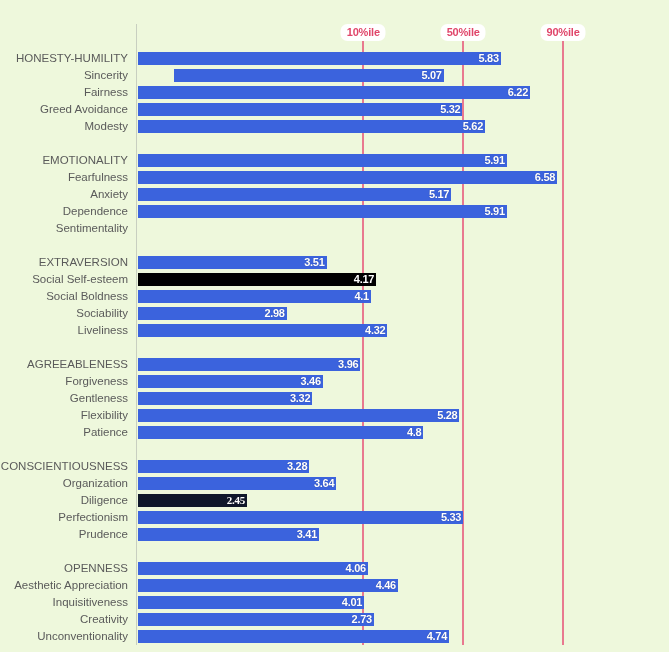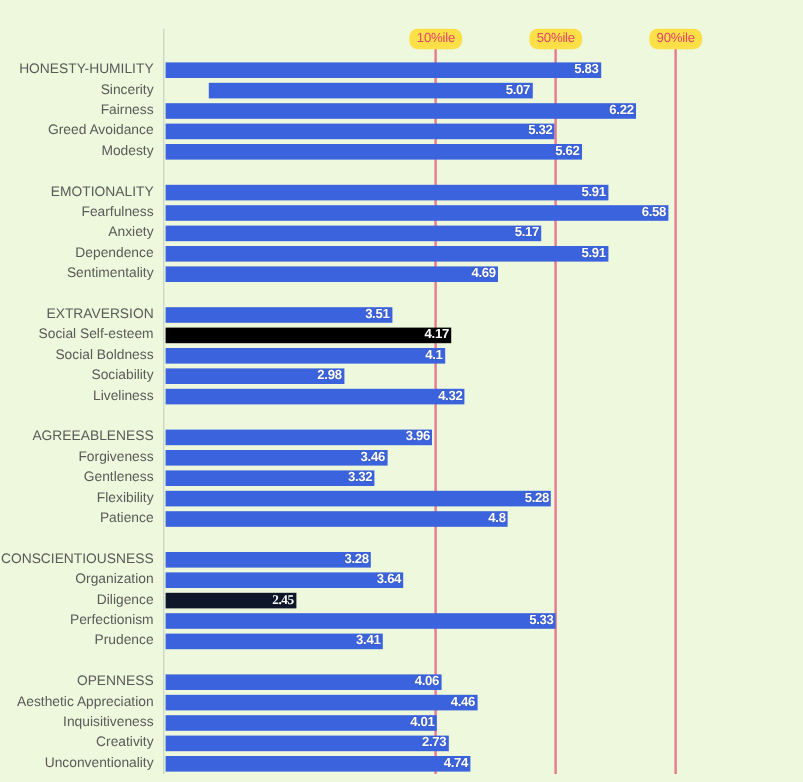--- a/index.html
+++ b/index.html
@@ -37,24 +37,24 @@
     width: 2px;
     height: 607px;
     background: #e8798f;
   }
 
   
   .pct-label {
     position: absolute;
     top: 24px;
     transform: translateX(-50%);
-    background: #fde047;
+    background: #ffffff;
     color: #e0466a;
     font-size: 11px;
-    font-weight: normal;
+    font-weight: bold;
     line-height: 14px;
     padding: 1px 6px 2px 6px;
     border-radius: 7px;
     white-space: nowrap;
     letter-spacing: -0.2px;
   }
 
   
   .rows {
     position: absolute;
@@ -192,25 +192,20 @@
       <div class="row">
         <div class="row-label" style="color: rgb(90, 90, 90);">Dependence</div>
         <div class="bar-wrap" style="width: 368.741px;">
           <div class="bar" style="background: rgb(59, 99, 221);">
             <span class="bar-value" style="color: rgb(255, 255, 255);">5.91</span>
           </div>
         </div>
       </div>
       <div class="row">
         <div class="row-label" style="color: rgb(90, 90, 90);">Sentimentality</div>
-        <div class="bar-wrap" style="width: 277.119px;">
-          <div class="bar" style="background: rgb(59, 99, 221);">
-            <span class="bar-value" style="color: rgb(255, 255, 255);">4.69</span>
-          </div>
-        </div>
       </div>
       <div class="row spacer"></div>
       <div class="row">
         <div class="row-label" style="color: rgb(90, 90, 90);">EXTRAVERSION</div>
         <div class="bar-wrap" style="width: 188.501px;">
           <div class="bar" style="background: rgb(59, 99, 221);">
             <span class="bar-value" style="color: rgb(255, 255, 255);">3.51</span>
           </div>
         </div>
       </div>
@@ -356,21 +351,21 @@
       <div class="row">
         <div class="row-label" style="color: rgb(90, 90, 90);">Creativity</div>
         <div class="bar-wrap" style="width: 235.814px;">
           <div class="bar" style="background: rgb(59, 99, 221);">
             <span class="bar-value" style="color: rgb(255, 255, 255);">2.73</span>
           </div>
         </div>
       </div>
       <div class="row">
         <div class="row-label" style="color: rgb(90, 90, 90);">Unconventionality</div>
-        <div class="bar-wrap" style="width: 254px;">
+        <div class="bar-wrap" style="width: 311px;">
           <div class="bar" style="background: rgb(59, 99, 221);">
             <span class="bar-value" style="color: rgb(255, 255, 255);">4.74</span>
           </div>
         </div>
       </div>
       <div class="row spacer"></div>
     </div>
 
 </div>
 

